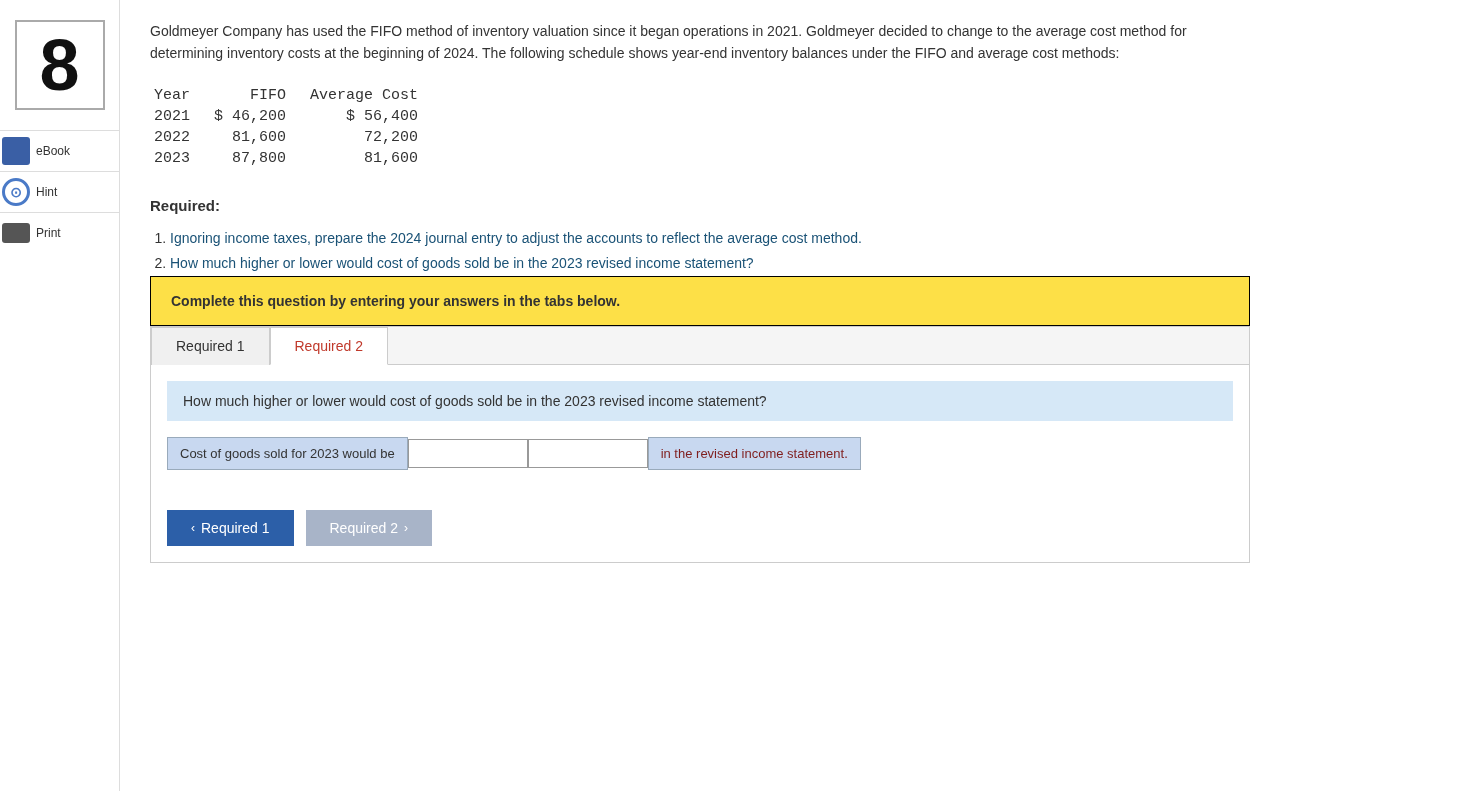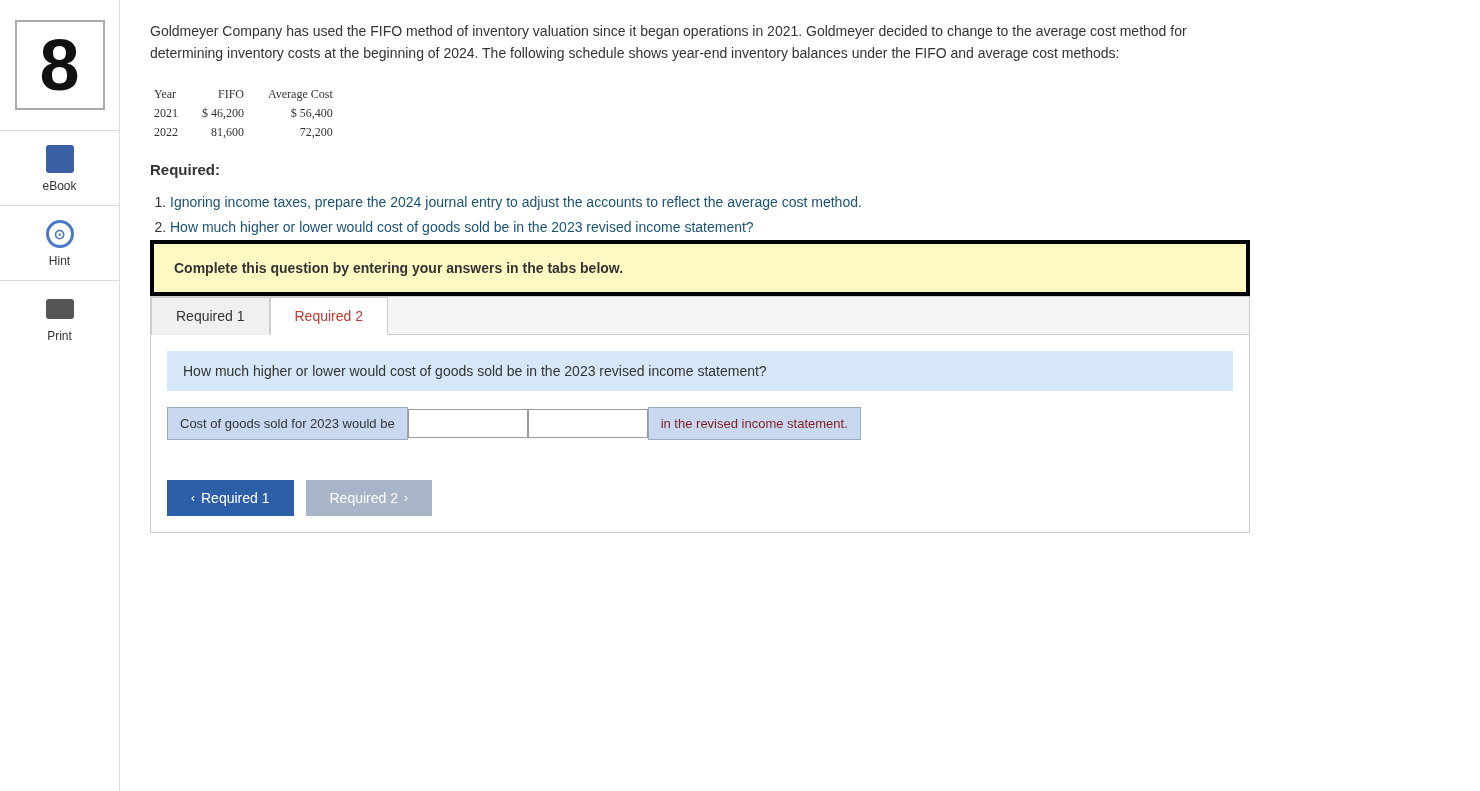--- a/index.html
+++ b/index.html
@@ -3,50 +3,50 @@
   <meta charset="utf-8">
   <style>
     * { box-sizing: border-box; margin: 0; padding: 0; }
     body { font-family: Arial, sans-serif; font-size: 14px; background: #fff; color: #333; width: 1480px; min-height: 791px; }
 
     .layout { display: flex; width: 100%; min-height: 791px; }
 
     
     .sidebar { width: 120px; border-right: 1px solid #ddd; display: flex; flex-direction: column; align-items: center; padding-top: 20px; gap: 0; }
     .sidebar-num { font-size: 72px; font-weight: bold; color: #111; line-height: 1; margin-bottom: 20px; border: 2px solid #aaa; width: 90px; height: 90px; display: flex; align-items: center; justify-content: center; }
-    .sidebar-item { display: flex; flex-direction: column; align-items: center; padding: 12px 0; width: 100%; border-top: 1px solid #ddd; cursor: pointer; gap: 4px; }
+    .sidebar-item { display: flex; flex-direction: row; align-items: center; padding: 4px 0; width: 100%; border-top: 1px solid #ddd; cursor: pointer; gap: 4px; }
     .sidebar-icon { width: 32px; height: 32px; display: flex; align-items: center; justify-content: center; }
     .sidebar-label { font-size: 12px; color: #333; }
 
     
     .icon-ebook { width: 28px; height: 28px; background: #3a5fa5; border-radius: 3px; position: relative; }
     .icon-hint { width: 28px; height: 28px; border: 3px solid #4a7ac7; border-radius: 50%; display: flex; align-items: center; justify-content: center; color: #4a7ac7; font-size: 14px; font-weight: bold; }
     .icon-print { width: 28px; height: 20px; background: #555; border-radius: 3px; position: relative; }
     .icon-references { width: 24px; height: 28px; border: 2px solid #555; position: relative; }
 
     
     .main { flex: 1; padding: 20px 30px; }
 
     
     .problem-text { font-size: 14px; color: #333; line-height: 1.6; margin-bottom: 20px; max-width: 1100px; }
 
     
-    .inventory-table { border-collapse: collapse; margin-bottom: 19px; font-size: 12px; font-family: Liberation Serif, serif; }
+    .inventory-table { border-collapse: collapse; margin-bottom: 28px; font-size: 15px; font-family: Liberation Mono, monospace; }
     .inventory-table th { text-align: left; padding: 2px 20px 2px 4px; font-weight: normal; color: #333; }
     .inventory-table td { padding: 2px 20px 2px 4px; color: #333; }
     .inventory-table th:not(:first-child), .inventory-table td:not(:first-child) { text-align: right; }
 
     
     .required-label { font-weight: bold; font-size: 15px; margin-bottom: 12px; }
     .required-items { margin-left: 20px; line-height: 1.8; }
     .required-items li { color: #333; }
     .required-items li span { color: #1a5276; }
 
     
-    .complete-box { background: #fef9c3; padding: 16px 20px; margin-bottom: 0; max-width: 1100px; border: 4px solid #000000; }
+    .complete-box { background: #fde047; padding: 16px 20px; margin-bottom: 0; max-width: 1100px; border: 1px solid #000000; }
     .complete-box p { font-weight: bold; font-size: 14px; }
 
     
     .tabs-container { border: 1px solid #ccc; max-width: 1100px; }
     .tabs-header { display: flex; border-bottom: 1px solid #ccc; background: #f5f5f5; }
     .tab { padding: 10px 24px; cursor: pointer; border: 1px solid #ccc; border-bottom: none; font-size: 14px; background: #fff; margin-bottom: -1px; }
     .tab.active { background: #fff; border-bottom: 1px solid #fff; color: #c0392b; font-weight: normal; }
     .tab.inactive { background: #f0f0f0; color: #333; }
 
     
@@ -116,20 +116,25 @@
         <tr>
           <td>2021</td>
           <td>$ 46,200</td>
           <td>$ 56,400</td>
         </tr>
         <tr>
           <td>2022</td>
           <td>81,600</td>
           <td>72,200</td>
         </tr>
+        <tr>
+          <td>2023</td>
+          <td>87,800</td>
+          <td>81,600</td>
+        </tr>
       </tbody>
     </table>
 
     <div class="required-label">Required:</div>
 
     <ol class="required-items">
       <li>
         <span>Ignoring income taxes, prepare the 2024 journal entry to adjust the accounts to reflect the average cost method.</span>
       </li>
       <li>

